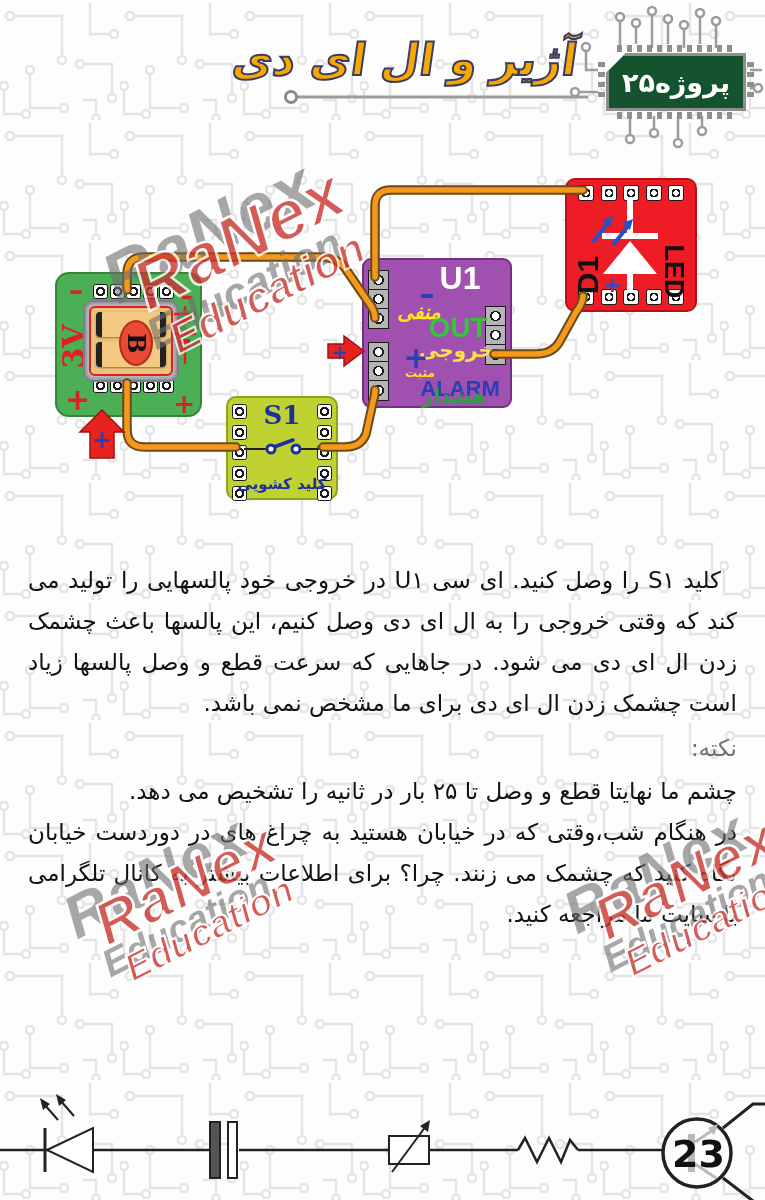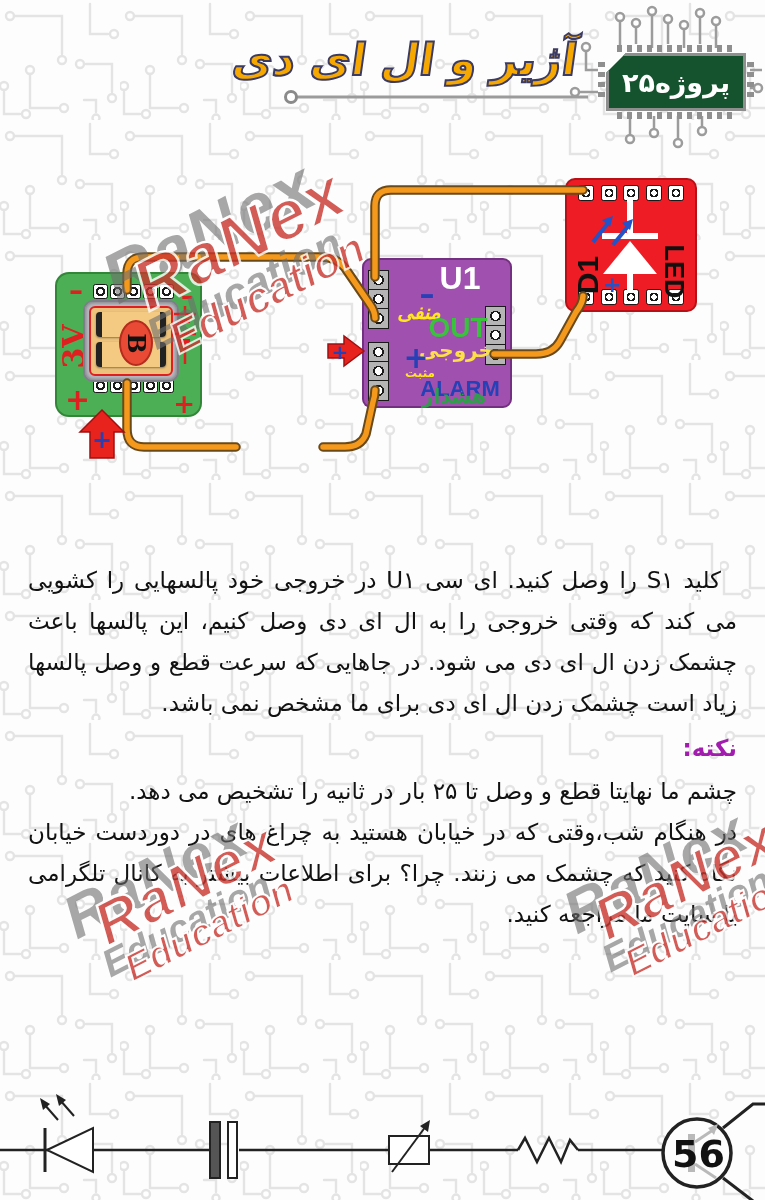--- a/index.html
+++ b/index.html
@@ -87,21 +87,21 @@
       text-shadow:-24px -20px 0 rgba(110,110,110,.75);}
   .wm .l2{font-size:44px;color:#c9342e;-webkit-text-stroke:2px #fff;
       text-shadow:-18px -14px 0 rgba(110,110,110,.75);}
   .wm.small .l1{font-size:60px;} .wm.small .l2{font-size:38px;}
 
   
   .textblock{position:absolute;left:28px;right:28px;top:560px;direction:rtl;color:#121212;
       text-align:justify;}
   .textblock p{margin:0;font-size:23px;line-height:41px;}
   .p1{text-indent:16px;}
-  .note{color:#a21caf;font-weight:bold;font-size:25px;line-height:38px;margin:4px 0 2px 0 !important;}
+  .note{color:#737373;font-weight:normal;font-size:25px;line-height:38px;margin:4px 0 2px 0 !important;}
 
   
   .pagenum{position:absolute;left:672px;top:1132px;width:50px;text-align:center;
       font-size:38px;font-weight:bold;color:#111;}
 </style>
 </head>
 <body>
 
 <div class="page">
 
@@ -250,20 +250,45 @@
         <line x1="2" y1="8" x2="24" y2="8" stroke-width="2.5"></line>
         <line x1="8" y1="15" x2="18" y2="15" stroke-width="4"></line>
         <line x1="2" y1="28" x2="24" y2="28" stroke-width="2.5"></line>
         <line x1="8" y1="35" x2="18" y2="35" stroke-width="4"></line>
         <line x1="13" y1="36" x2="13" y2="58" stroke-width="2.5"></line>
       </g>
     </svg>
     <div class="sym-plus">+</div>
   </div>
 
+  <div class="module s1">
+    <div class="pincol" style="left:4px;top:6px;">
+      <i class="pin"></i>
+        <i class="pin"></i>
+        <i class="pin"></i>
+        <i class="pin"></i>
+        <i class="pin"></i>
+    </div>
+    <div class="pincol" style="right:4px;top:6px;">
+      <i class="pin"></i>
+        <i class="pin"></i>
+        <i class="pin"></i>
+        <i class="pin"></i>
+        <i class="pin"></i>
+    </div>
+    <div class="s1-id">S1</div>
+    <svg class="abs" style="left:16px;top:40px;" width="76" height="22" viewBox="0 0 76 22">
+      <line x1="0" y1="11" x2="22" y2="11" stroke="#222" stroke-width="2"></line>
+      <line x1="56" y1="11" x2="76" y2="11" stroke="#222" stroke-width="2"></line>
+      <line x1="30" y1="9" x2="49" y2="2" stroke="#1d2f9e" stroke-width="3.5" stroke-linecap="round"></line>
+      <circle cx="27" cy="11" r="4" fill="#fff" stroke="#1d2f9e" stroke-width="3"></circle>
+      <circle cx="52" cy="11" r="4" fill="#fff" stroke="#1d2f9e" stroke-width="3"></circle>
+    </svg>
+    <div class="s1-label">کلید کشویی</div>
+  </div>
 
   <div class="module u1">
     <div class="u1-id">U1</div>
     <div class="rail" style="left:4px;top:10px;">
       <div class="railpin"></div>
       <div class="railpin"></div>
       <div class="railpin"></div>
     </div>
     <div class="rail" style="left:4px;top:82px;">
       <div class="railpin"></div>
@@ -341,34 +366,34 @@
   <svg class="abs" style="left:78px;top:408px;" width="48" height="52" viewBox="0 0 48 52">
     <polygon points="24,2 46,24 36,24 36,50 12,50 12,24 2,24" fill="#e8231d" stroke="#a01010" stroke-width="1.5"></polygon>
   </svg>
   <div class="arrow-plus" style="left:78px;top:426px;width:48px;text-align:center;font-size:24px;">+</div>
   <svg class="abs" style="left:326px;top:334px;" width="40" height="34" viewBox="0 0 40 34">
     <polygon points="38,17 18,2 18,10 2,10 2,24 18,24 18,32" fill="#e8231d" stroke="#a01010" stroke-width="1.5"></polygon>
   </svg>
   <div class="arrow-plus" style="left:328px;top:340px;width:24px;text-align:center;font-size:20px;">+</div>
 
   <div class="textblock">
-    <p class="p1">کلید S۱ را وصل کنید. ای سی U۱ در خروجی خود پالسهایی را کشویی می کند که وقتی خروجی را به ال ای دی وصل کنیم، این پالسها باعث چشمک زدن ال ای دی می شود. در جاهایی که سرعت قطع و وصل پالسها زیاد است چشمک زدن ال ای دی برای ما مشخص نمی باشد.</p>
+    <p class="p1">کلید S۱ را وصل کنید. ای سی U۱ در خروجی خود پالسهایی را تولید می کند که وقتی خروجی را به ال ای دی وصل کنیم، این پالسها باعث چشمک زدن ال ای دی می شود. در جاهایی که سرعت قطع و وصل پالسها زیاد است چشمک زدن ال ای دی برای ما مشخص نمی باشد.</p>
     <p class="note">نکته:</p>
     <p>چشم ما نهایتا قطع و وصل تا ۲۵ بار در ثانیه را تشخیص می دهد.</p>
     <p>در هنگام شب،وقتی که در خیابان هستید به چراغ های در دوردست خیابان نگاه کنید که چشمک می زنند. چرا؟ برای اطلاعات بیشتر به کانال تلگرامی یا سایت ما مراجعه کنید.</p>
   </div>
 
   <div class="wm" style="left:40px;top:200px;width:420px;">
     <div class="l1">RaNex</div>
     <div class="l2">Education</div>
   </div>
   <div class="wm small" style="left:10px;top:850px;width:370px;">
     <div class="l1">RaNex</div>
     <div class="l2">Education</div>
   </div>
   <div class="wm small" style="left:505px;top:845px;width:380px;">
     <div class="l1">RaNex</div>
     <div class="l2">Education</div>
   </div>
 
-  <div class="pagenum">56</div>
+  <div class="pagenum">23</div>
 
 </div>
 
 </body></html>

